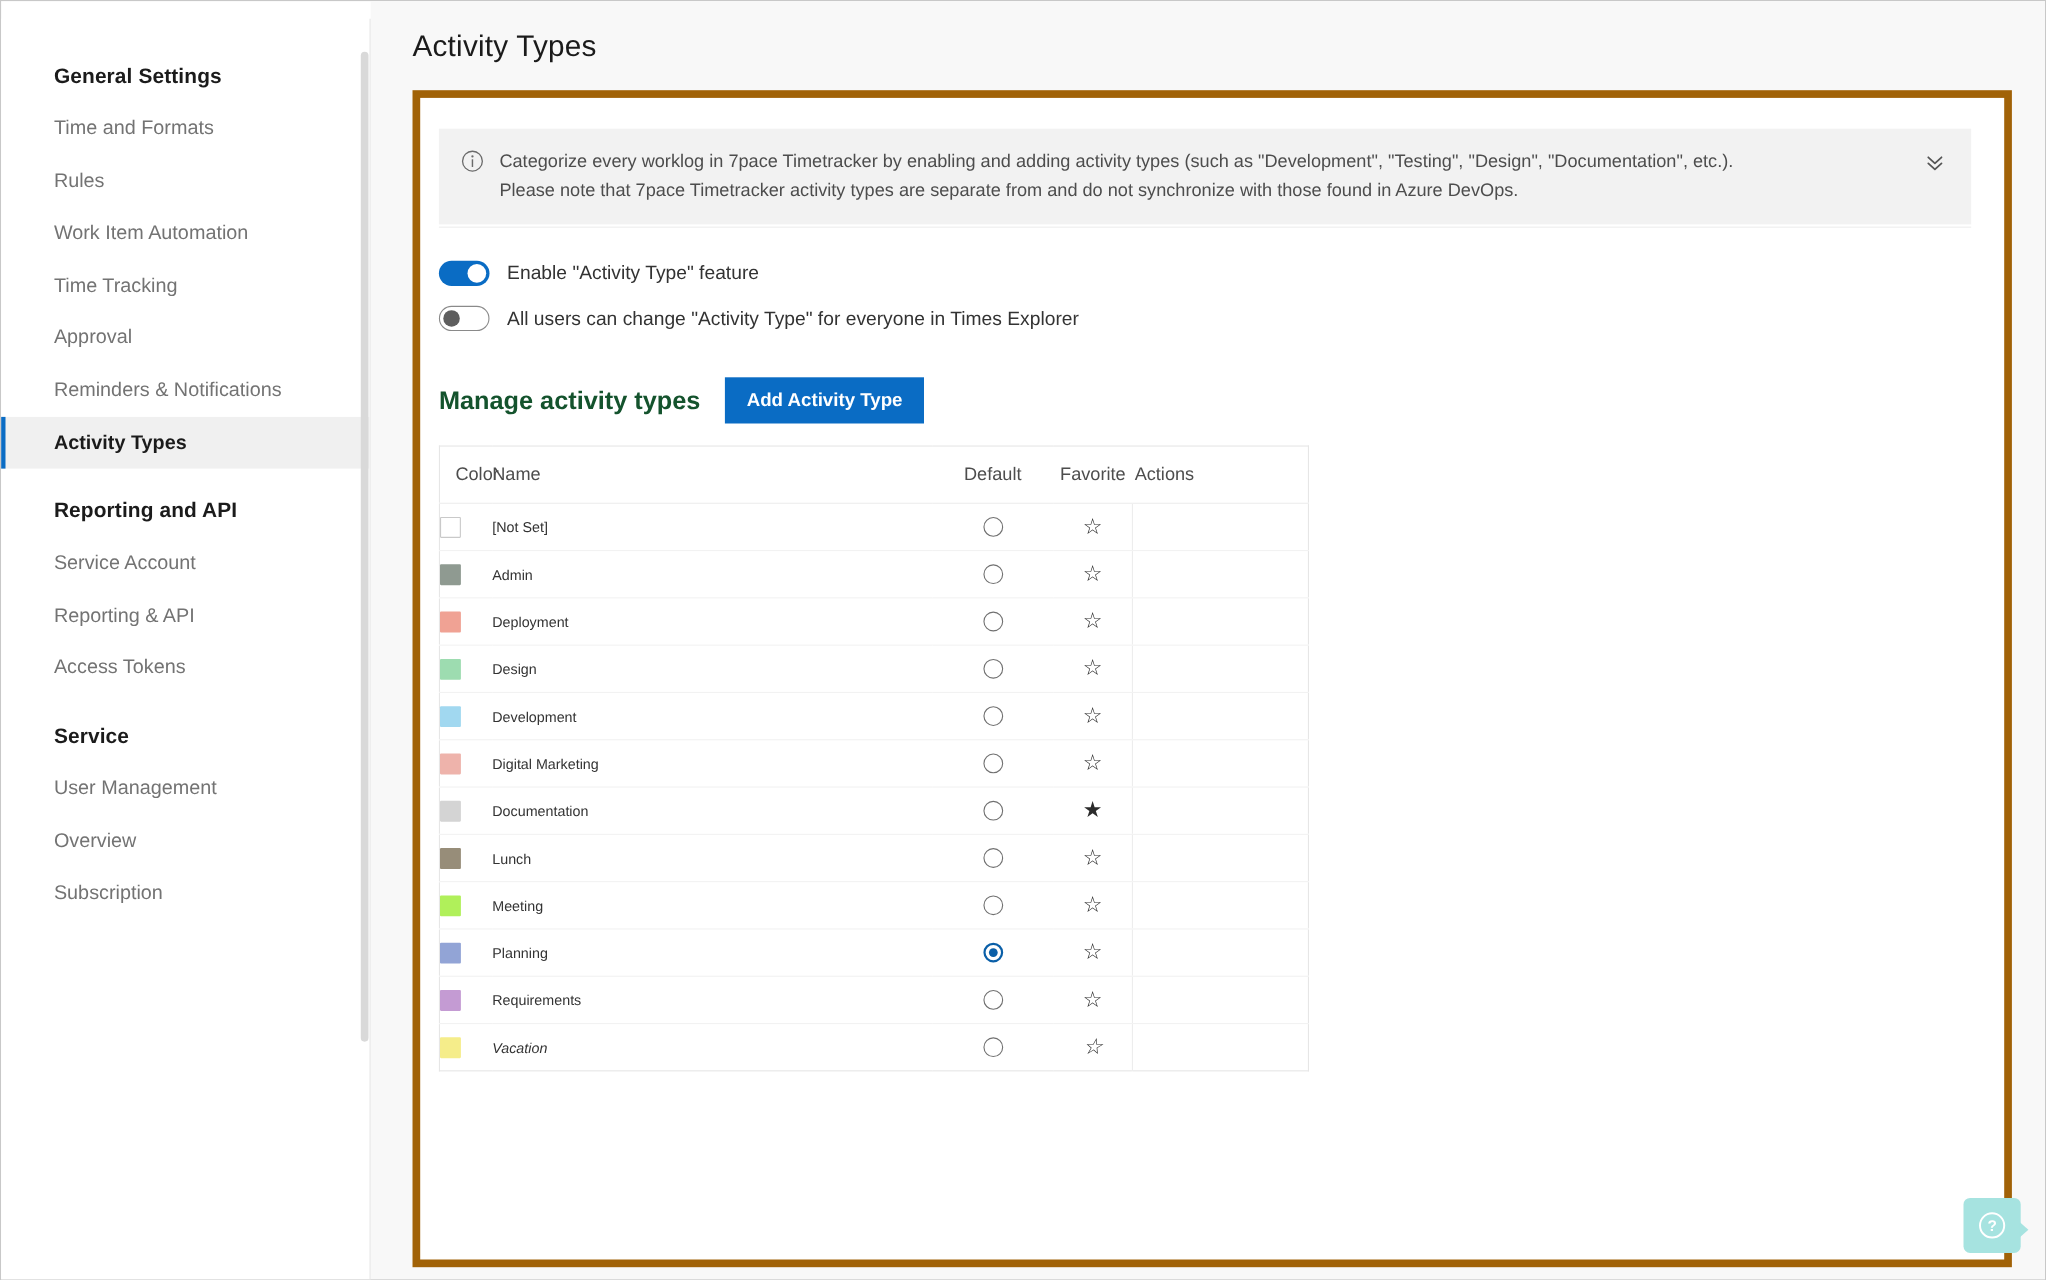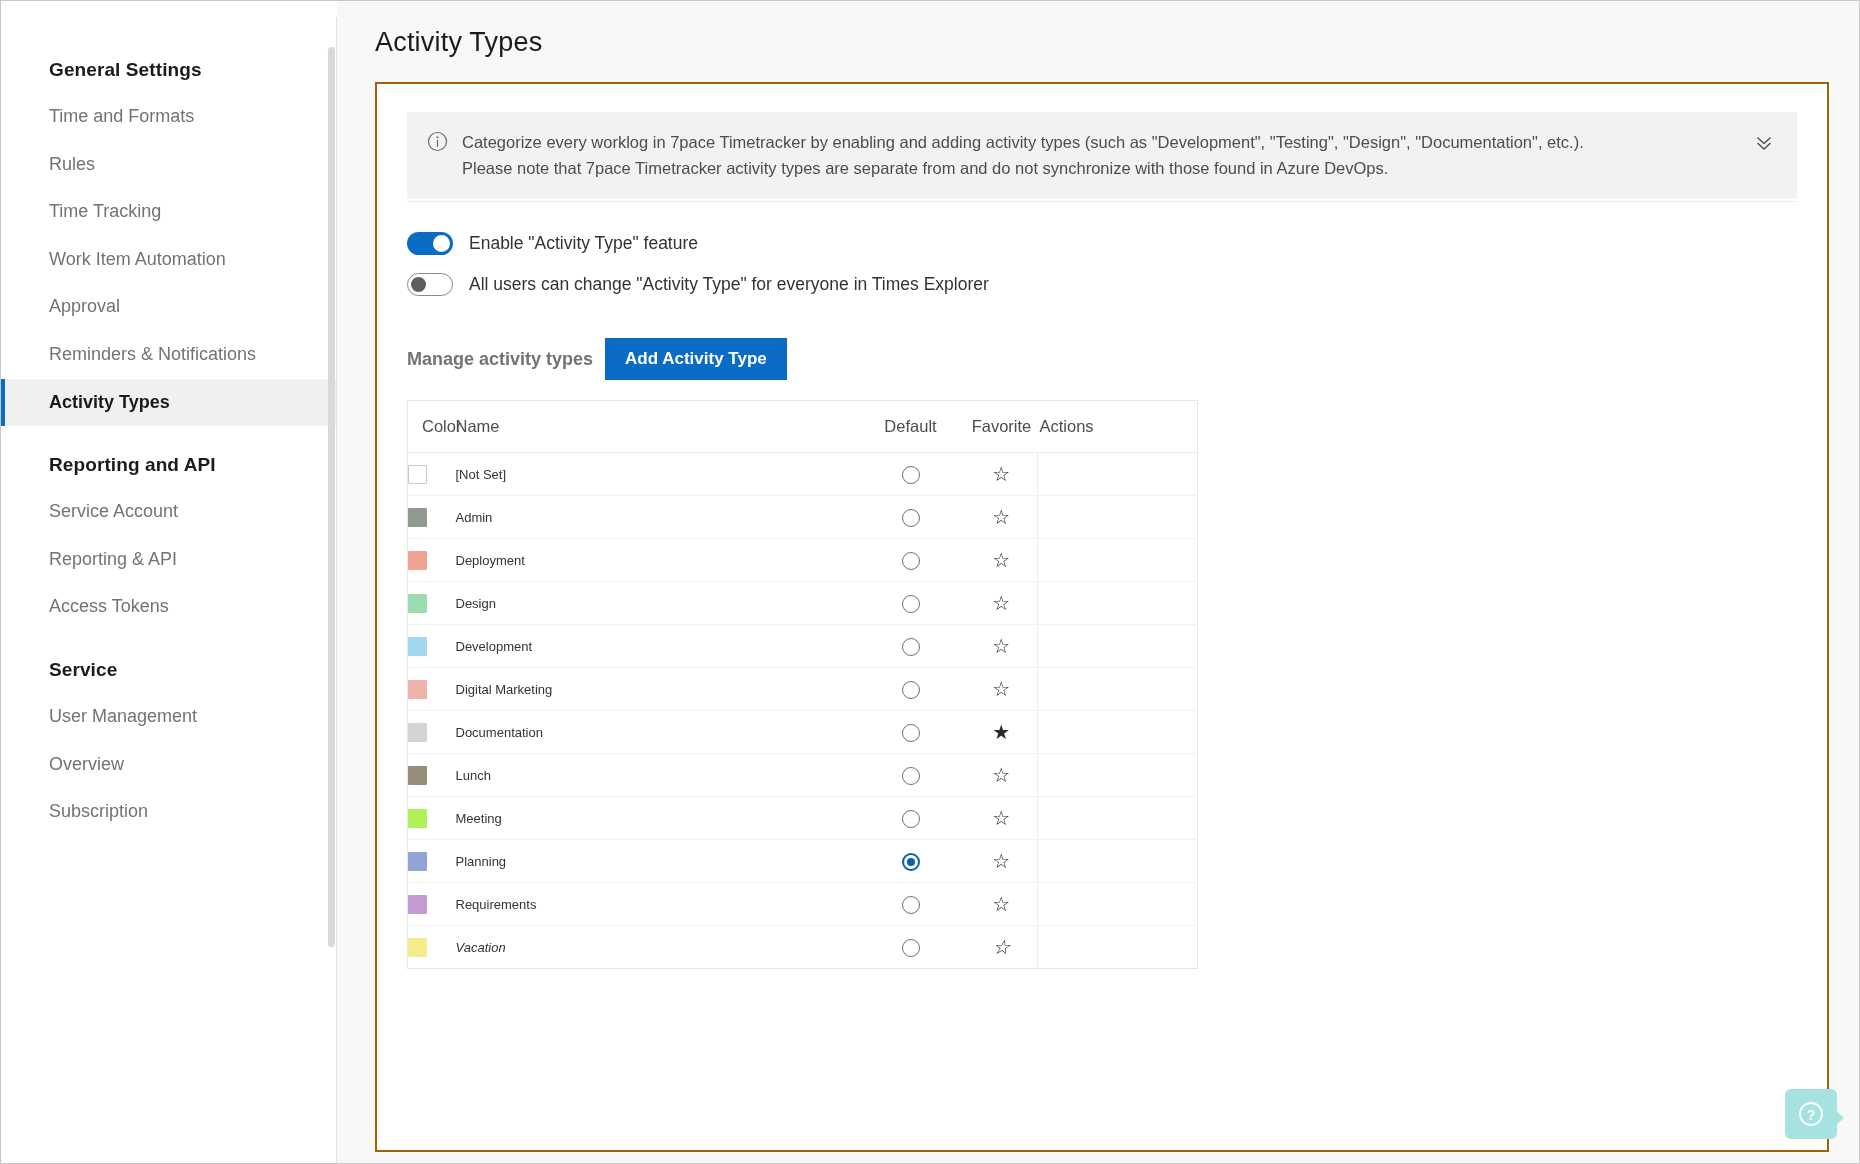--- a/index.html
+++ b/index.html
@@ -82,23 +82,23 @@
   }
   .page-title {
     font-size: 27px;
     color: #1b1b1b;
     font-weight: 400;
     margin: 0 0 24px 0;
     letter-spacing: .2px;
   }
   .content-card {
     background: #ffffff;
-    border: 2px solid #a16207;
+    border: 7px solid #a16207;
     height: calc(100% - 66px);
-    padding: 28px 30px 0 30px;
+    padding: 28px 30px 0 17px;
     position: relative;
   }
 
   
   .info-banner {
     background: #f2f2f2;
     display: flex;
     align-items: flex-start;
     padding: 18px 22px 18px 20px;
     position: relative;
@@ -173,24 +173,24 @@
   }
 
   
   .manage-row {
     display: flex;
     align-items: center;
     margin-top: 42px;
     margin-bottom: 20px;
   }
   .manage-title {
-    font-size: 18px;
+    font-size: 23px;
     font-weight: bold;
-    color: #737373;
-    margin-right: 12px;
+    color: #14532d;
+    margin-right: 22px;
   }
   .add-btn {
     background: #0a6cc4;
     color: #ffffff;
     font-size: 17px;
     font-weight: bold;
     border: none;
     padding: 11px 20px;
     cursor: pointer;
     font-family: "Liberation Sans", sans-serif;
@@ -303,22 +303,22 @@
 </head>
 <body>
 
 <div id="app">
 
   <div class="sidebar">
     <div id="sidebar-content">
         <div class="nav-group-title">General Settings</div>
         <div class="nav-item">Time and Formats</div>
         <div class="nav-item">Rules</div>
+        <div class="nav-item">Work Item Automation</div>
         <div class="nav-item">Time Tracking</div>
-        <div class="nav-item">Work Item Automation</div>
         <div class="nav-item">Approval</div>
         <div class="nav-item">Reminders &amp; Notifications</div>
         <div class="nav-item active">Activity Types</div>
         <div class="nav-group-title spaced">Reporting and API</div>
         <div class="nav-item">Service Account</div>
         <div class="nav-item">Reporting &amp; API</div>
         <div class="nav-item">Access Tokens</div>
         <div class="nav-group-title spaced">Service</div>
         <div class="nav-item">User Management</div>
         <div class="nav-item">Overview</div>

